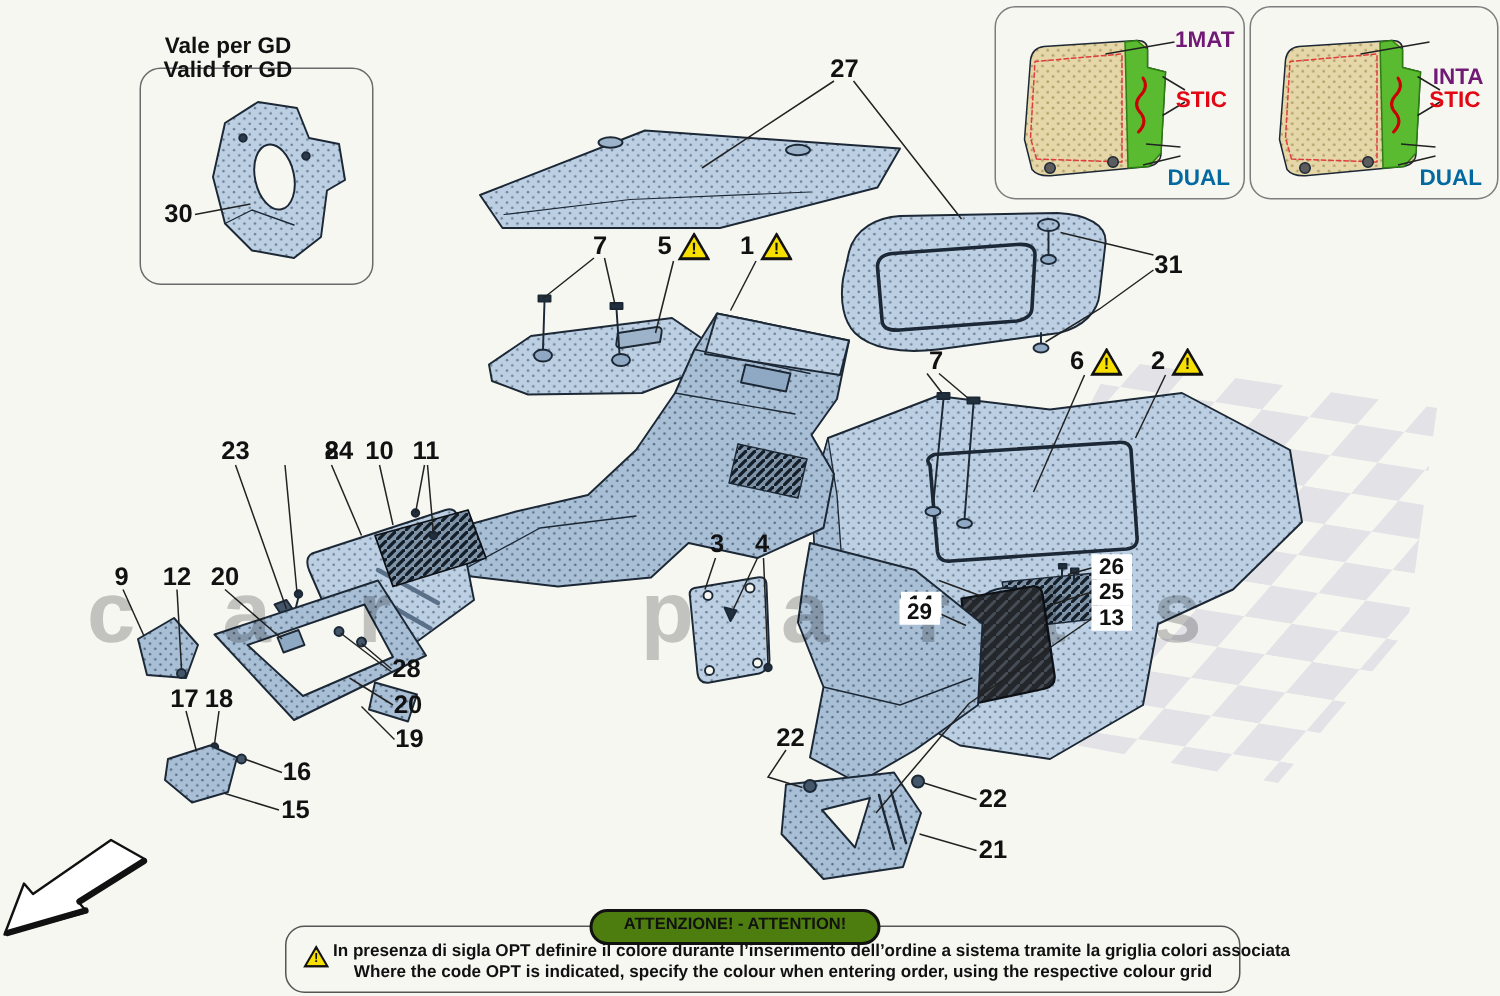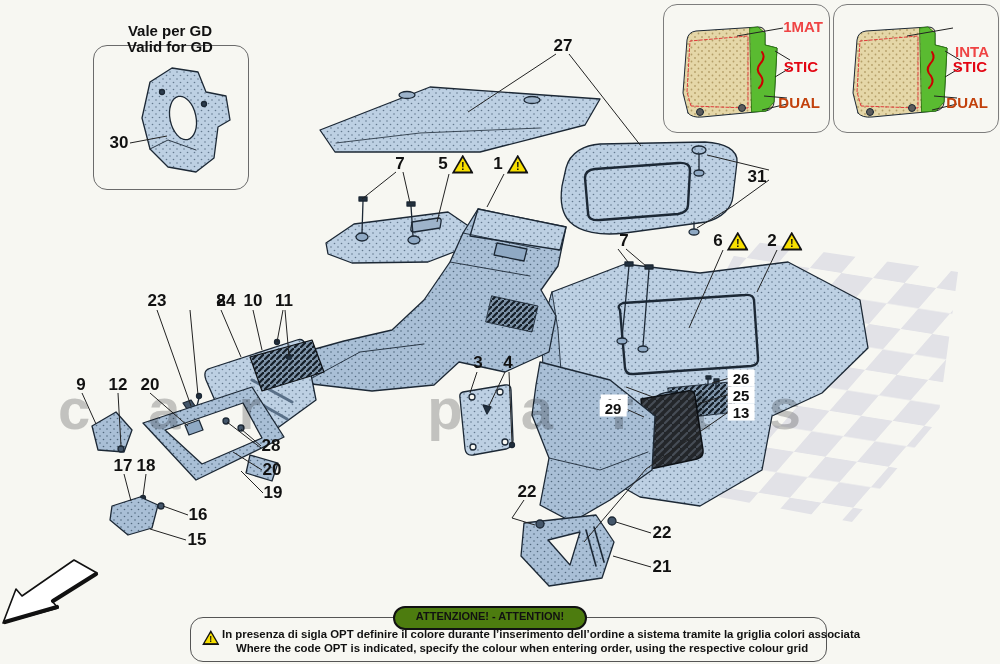--- a/index.html
+++ b/index.html
@@ -14,26 +14,26 @@
   svg.art{position:absolute;left:0;top:0;z-index:20;}
   
   .wm1{position:absolute;left:42px;top:216px;font-size:208px;font-weight:700;letter-spacing:2px;
        color:#e07878;opacity:.40;z-index:30;white-space:nowrap;mix-blend-mode:multiply;line-height:1;}
   .wm2{position:absolute;left:58px;top:380px;font-size:58px;font-weight:700;letter-spacing:58px;
        word-spacing:34px;color:#9d9d9d;opacity:.55;z-index:30;white-space:nowrap;mix-blend-mode:multiply;line-height:1;}
   
   .co{position:absolute;transform:translate(-50%,-50%);font-size:17px;font-weight:700;color:#111;
       z-index:40;white-space:nowrap;display:flex;align-items:center;}
   .co.boxed{background:#ffffff;padding:0 5px;font-size:15px;line-height:17px;}
-  .gd-title{position:absolute;left:93px;top:23px;width:154px;text-align:center;font-size:15px;
+  .gd-title{position:absolute;left:75px;top:23px;width:154px;text-align:center;font-size:15px;
             font-weight:700;color:#111;line-height:16px;z-index:40;}
   .ilab{position:absolute;font-size:15px;font-weight:700;text-align:right;z-index:40;line-height:15px;}
-  .ilab.mat{color:#ef4444;}
+  .ilab.mat{color:#701a75;}
   .ilab.stic{color:#e30613;}
-  .ilab.dual{color:#c2410c;}
+  .ilab.dual{color:#0369a1;margin-top:16px;}
   
   .warn{position:relative;width:22px;height:19px;display:inline-block;margin-left:4px;}
   .warn .t1{position:absolute;left:0;top:0;width:22px;height:19px;background:#111;
             clip-path:polygon(50% 0,100% 100%,0 100%);}
   .warn .t2{position:absolute;left:3px;top:3.5px;width:16px;height:13.5px;background:#f7df00;
             clip-path:polygon(50% 0,100% 100%,0 100%);}
   .warn .ex{position:absolute;left:0;right:0;top:4px;text-align:center;
             font:700 11px/14px "Liberation Sans",sans-serif;color:#111;}
   
   #banner{position:absolute;left:190px;top:617px;width:635px;height:43px;border:1.6px solid #555;
@@ -285,21 +285,21 @@
       </span>
     </div>
   <div class="co" style="left:511px;top:164px;">
       <span>1</span>
       <span class="warn">
         <span class="t1"></span>
         <span class="t2"></span>
         <span class="ex">!</span>
       </span>
     </div>
-  <div class="co" style="left:757px;top:177px;justify-content:flex-end;">
+  <div class="co" style="left:779px;top:177px;justify-content:flex-end;">
       <span>31</span>
     </div>
   <div class="co" style="left:624px;top:241px;">
       <span>7</span>
     </div>
   <div class="co" style="left:731px;top:241px;">
       <span>6</span>
       <span class="warn">
         <span class="t1"></span>
         <span class="t2"></span>

